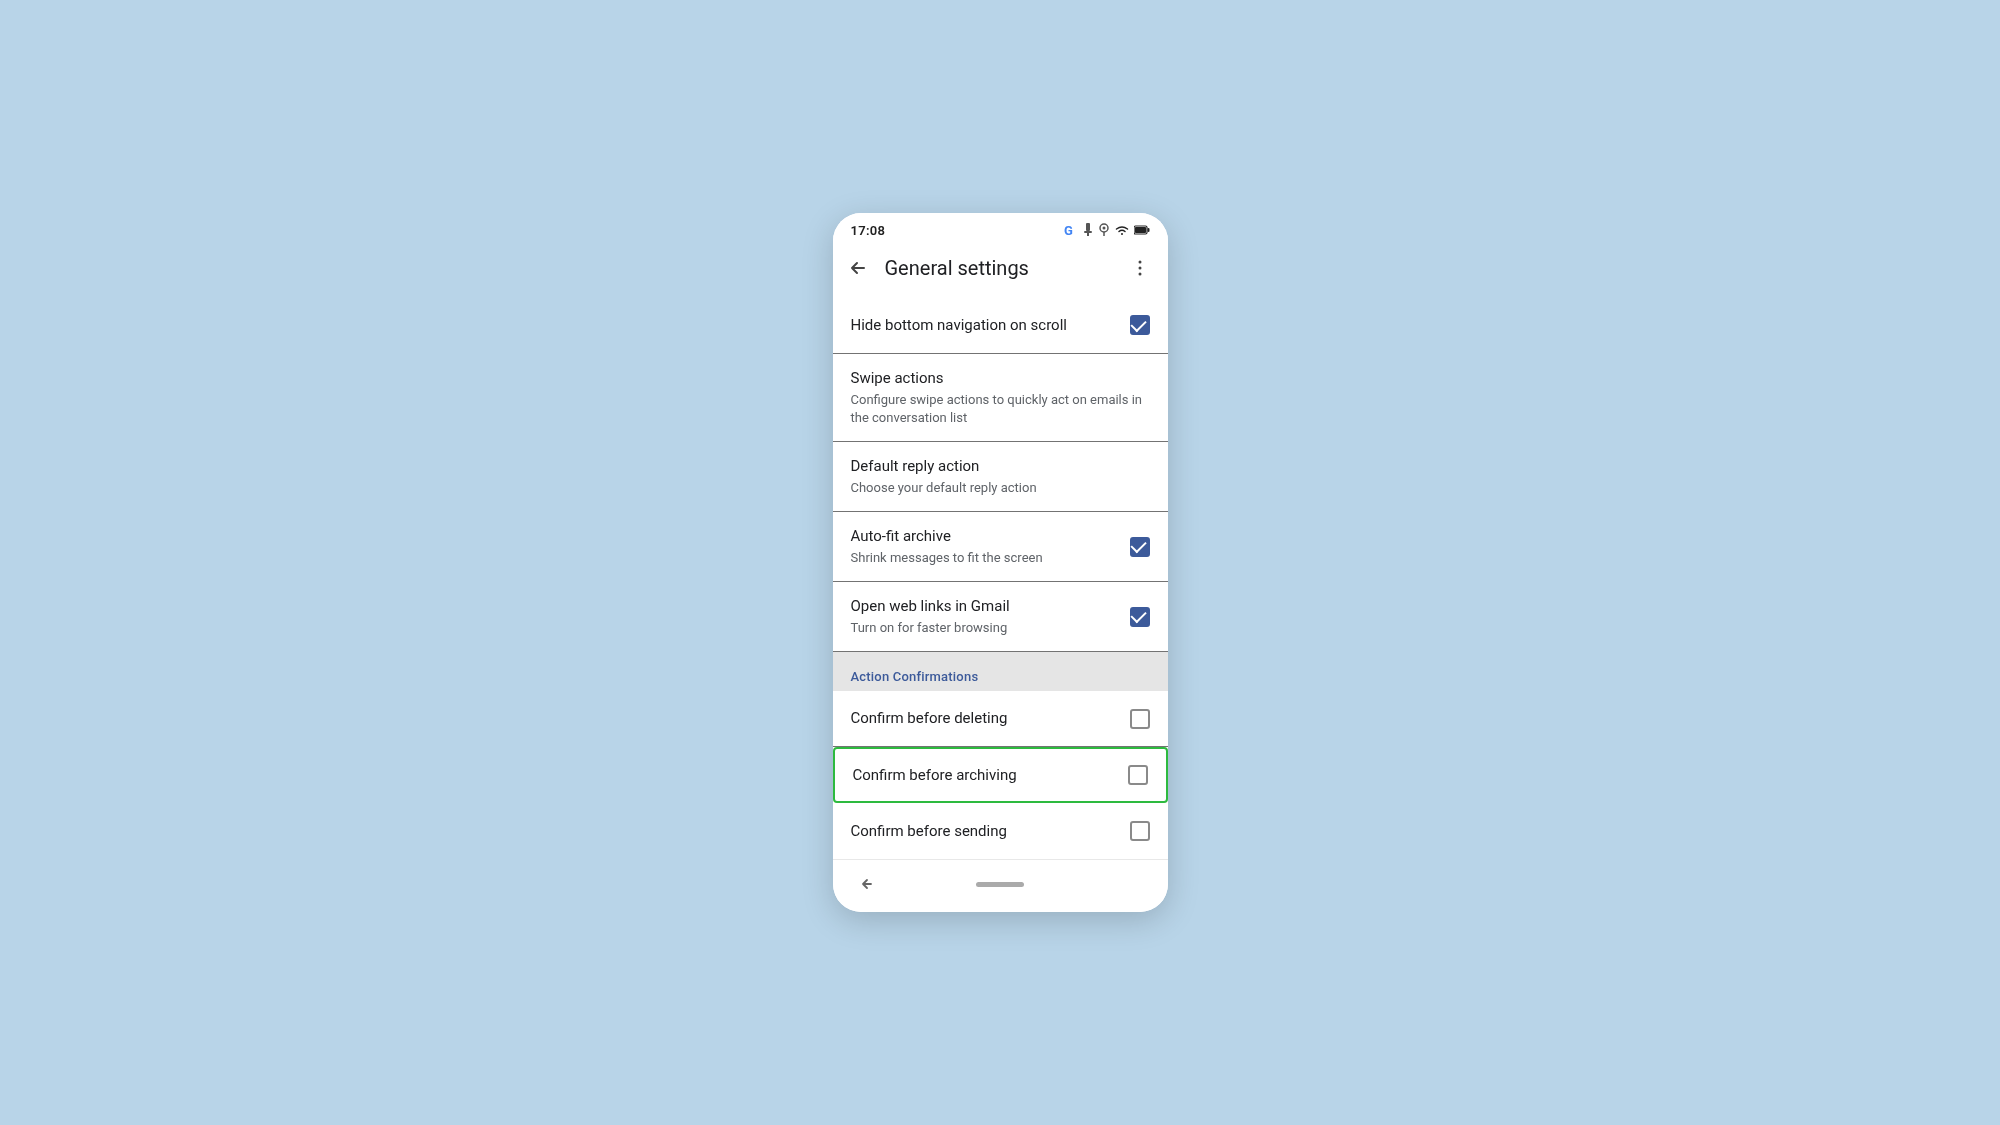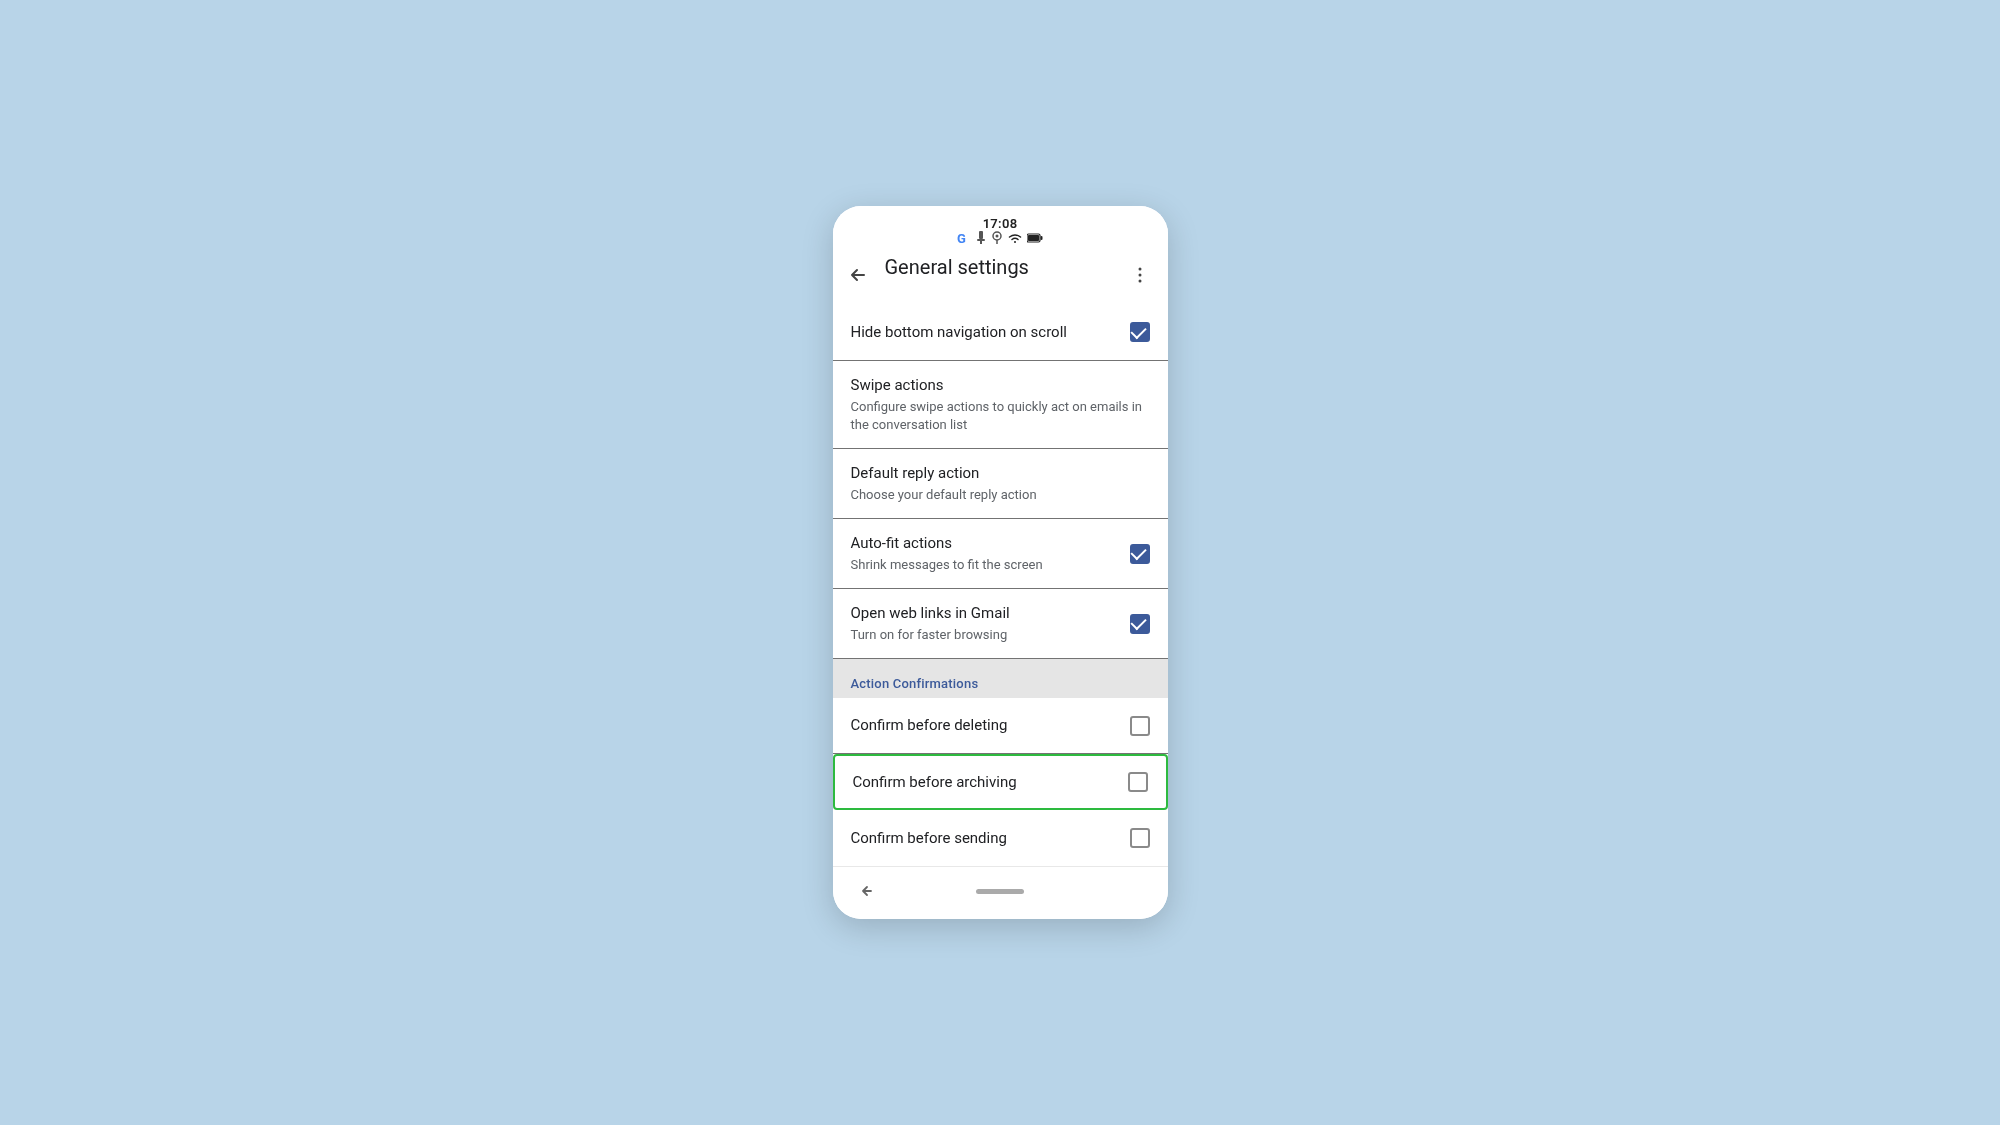--- a/index.html
+++ b/index.html
@@ -22,44 +22,43 @@
       overflow: hidden;
       display: flex;
       flex-direction: column;
     }
 
     
     .status-bar {
       background: #fff;
       padding: 10px 18px 4px 18px;
       display: flex;
-      align-items: center;
+      align-items: flex-start;
       justify-content: space-between;
-      flex-direction: column;
     }
 
     .status-time {
       font-size: 13px;
       font-weight: 600;
       color: #222;
       letter-spacing: 0.3px;
     }
 
     .status-icons {
       display: flex;
       align-items: center;
       gap: 4px;
     }
 
     
     .app-bar {
       background: #fff;
       padding: 6px 8px 10px 4px;
       display: flex;
-      align-items: flex-start;
+      align-items: center;
       gap: 4px;
     }
 
     .app-bar-back {
       width: 40px;
       height: 40px;
       display: flex;
       align-items: center;
       justify-content: center;
       border-radius: 50%;
@@ -266,21 +265,21 @@
         </div>
       </div>
       <div class="settings-item">
         <div class="settings-item-content">
           <div class="settings-item-title">Default reply action</div>
           <div class="settings-item-subtitle">Choose your default reply action</div>
         </div>
       </div>
       <div class="settings-item">
         <div class="settings-item-content">
-          <div class="settings-item-title">Auto-fit actions</div>
+          <div class="settings-item-title">Auto-fit archive</div>
           <div class="settings-item-subtitle">Shrink messages to fit the screen</div>
         </div>
         <div class="checkbox checked"></div>
       </div>
       <div class="settings-item">
         <div class="settings-item-content">
           <div class="settings-item-title">Open web links in Gmail</div>
           <div class="settings-item-subtitle">Turn on for faster browsing</div>
         </div>
         <div class="checkbox checked"></div>

